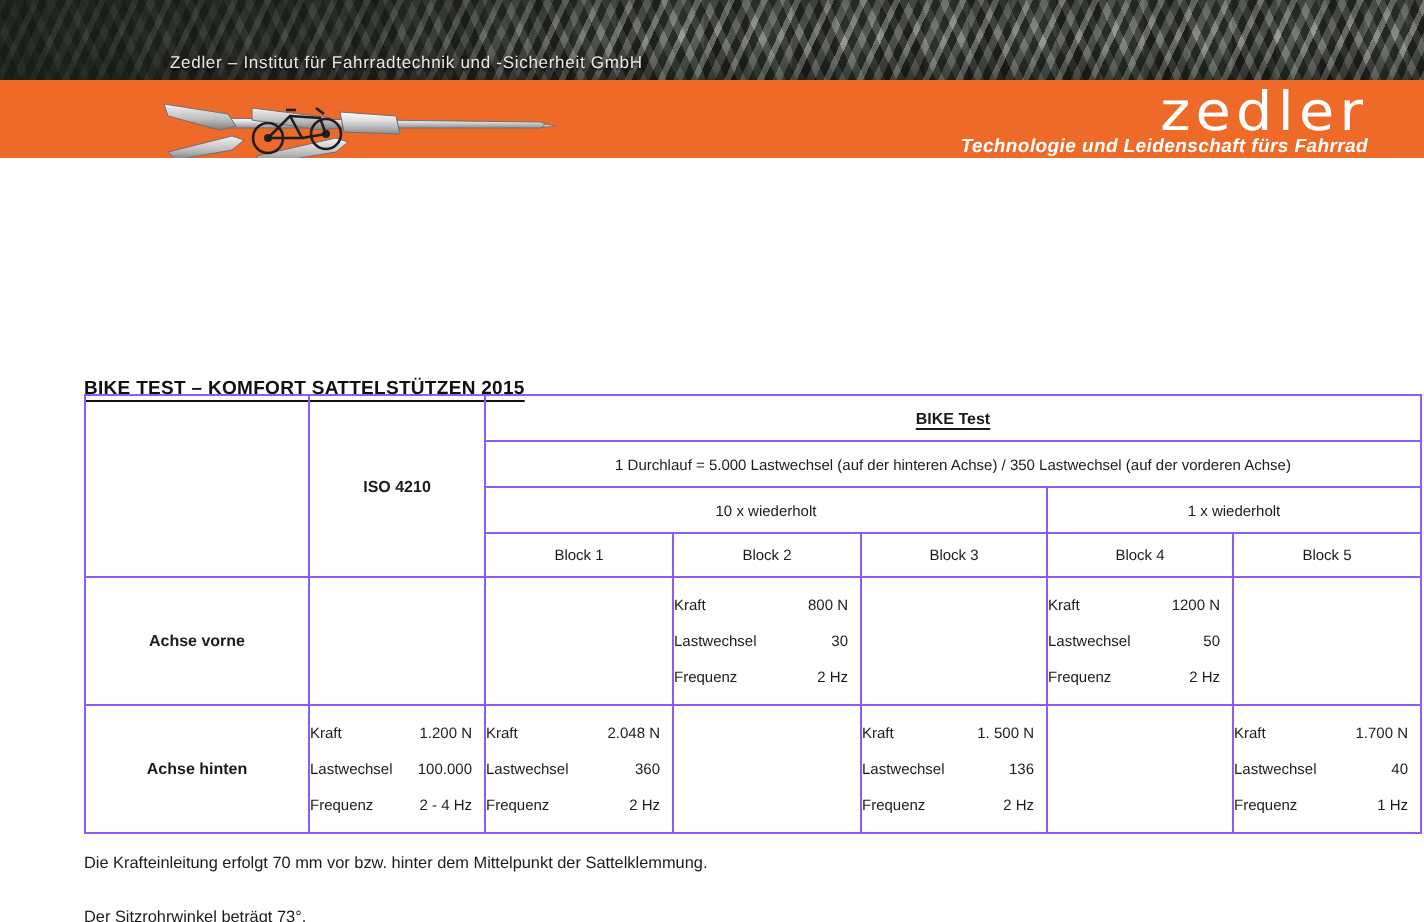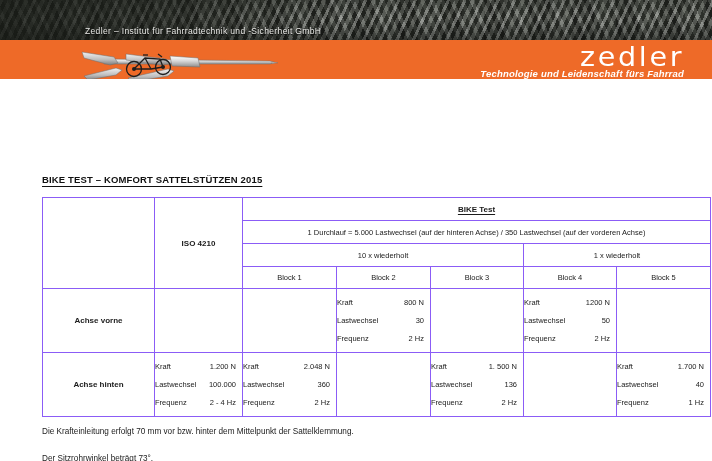--- a/index.html
+++ b/index.html
@@ -104,21 +104,21 @@
     height: 42px;
   }
   
   .page {
     position: relative;
     padding: 0;
   }
   .doc-title {
     position: absolute;
     left: 42px;
-    top: 95px;
+    top: 110px;
     font-size: 9.5px;
     font-weight: bold;
     letter-spacing: 0.15px;
     text-decoration: underline;
     text-underline-offset: 2.5px;
     color: #111;
   }
 
   
   .tbl-wrap {

